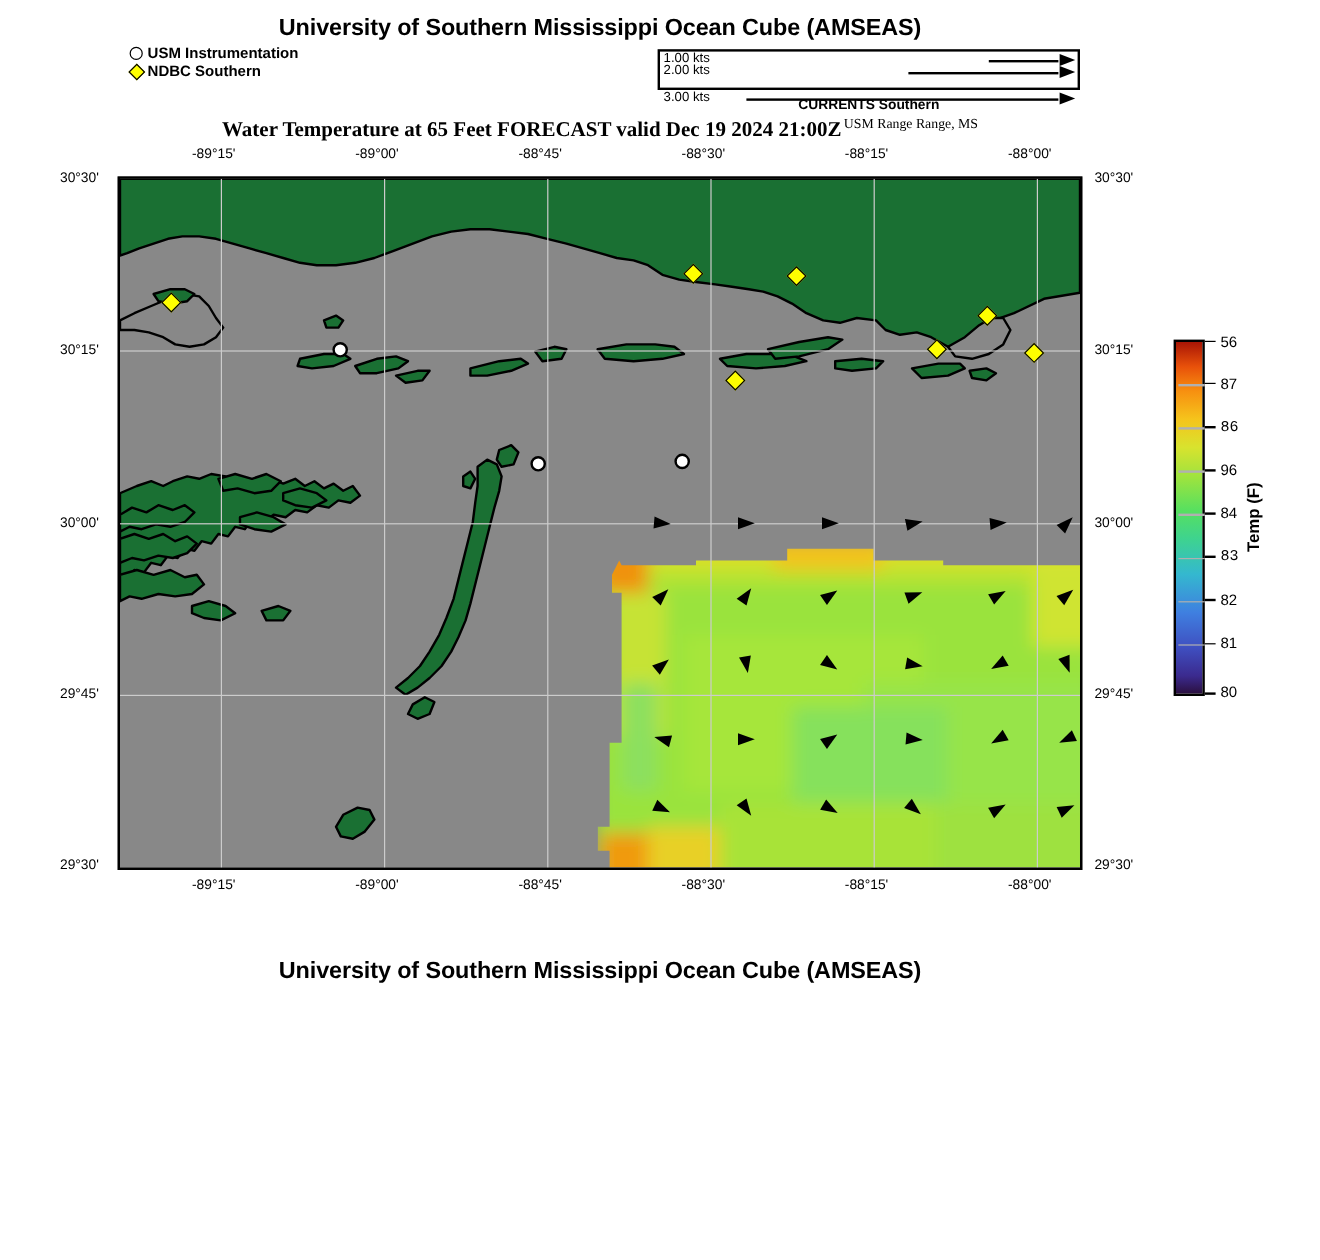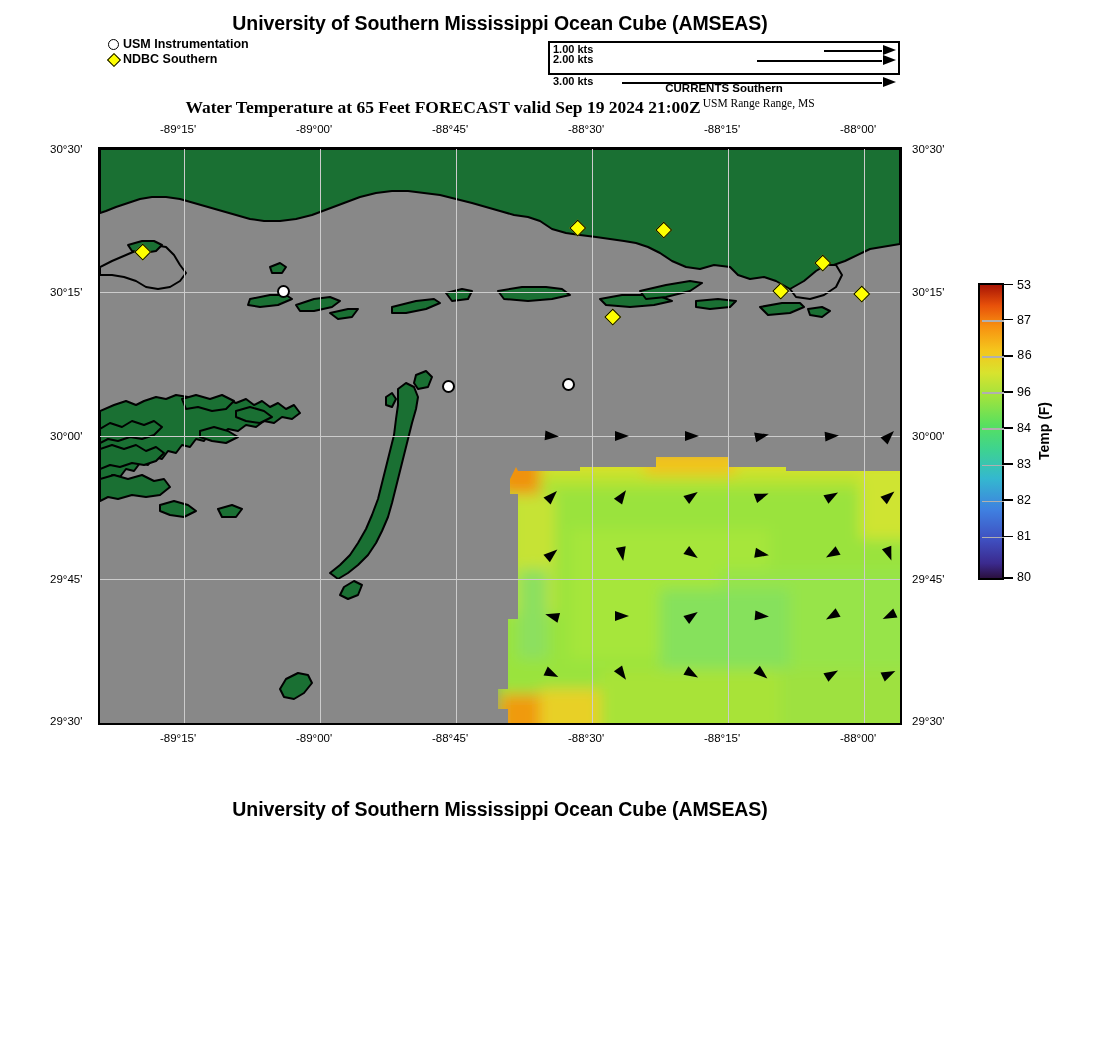--- a/index.html
+++ b/index.html
@@ -79,21 +79,21 @@
 
   
   #vector-key {
     left: 548px; top: 41px; width: 352px; height: 34px;
     border: 2.5px solid #000; background: #fff;
     box-sizing: border-box;
   }
   .vk-row { position: absolute; left: 0; width: 100%; height: 11px; }
   .vk-label {
     position: absolute; left: 3px; top: -1px;
-    font-size: 11px; font-weight: bold; color: #000;
+    font-size: 11px; font-weight: normal; color: #000;
     line-height: 11px;
   }
   .vk-line { position: absolute; height: 1.6px; background: #000; top: 5px; }
   .vk-head {
     position: absolute; top: 0px; right: 2px;
     width: 0; height: 0;
     border-top: 5.5px solid transparent;
     border-bottom: 5.5px solid transparent;
     border-left: 13px solid #000;
   }
@@ -218,21 +218,21 @@
   </div>
   <div class="vk-row" style="top:34px;">
     <span class="vk-label">3.00 kts</span>
     <span class="vk-line" style="right:16px; width:260px;"></span>
     <span class="vk-head"></span>
   </div>
 </div>
 <div class="abs" id="vector-key-caption">CURRENTS Southern</div>
 
 <div class="abs" id="subtitle-row">
-  <span id="subtitle-main">Water Temperature at 65 Feet FORECAST valid Sep 19 2024 21:00Z</span><span id="subtitle-sup">USM Range Range, MS</span>
+  <span id="subtitle-main">Water Temperature at 65 Feet FORECAST valid Dec 19 2024 21:00Z</span><span id="subtitle-sup">USM Range Range, MS</span>
 </div>
 
 <div class="abs" id="map-frame">
   <div id="map-inner">
 
     <svg width="800" height="574" style="position:absolute;left:0;top:0;">
       <defs>
         <filter id="blurF" x="-20%" y="-20%" width="140%" height="140%">
           <feGaussianBlur stdDeviation="7"></feGaussianBlur>
         </filter>
@@ -546,26 +546,26 @@
   <div class="cb-tickline" style="top:0.8px;"></div>
   <div class="cb-tickline" style="top:35.9px;"></div>
   <div class="cb-tickline" style="top:72.0px;"></div>
   <div class="cb-tickline" style="top:108.1px;"></div>
   <div class="cb-tickline" style="top:144.2px;"></div>
   <div class="cb-tickline" style="top:180.3px;"></div>
   <div class="cb-tickline" style="top:216.4px;"></div>
   <div class="cb-tickline" style="top:252.5px;"></div>
   <div class="cb-tickline" style="top:294.0px;"></div>
 
-  <div class="cb-label" style="top:2px;">53</div>
+  <div class="cb-label" style="top:2px;">56</div>
   <div class="cb-label" style="top:37px;">87</div>
   <div class="cb-label" style="top:73px;font-family:Liberation Mono, monospace;">86</div>
   <div class="cb-label" style="top:109px;">96</div>
   <div class="cb-label" style="top:145px;">84</div>
-  <div class="cb-label" style="top:181px;">83</div>
+  <div class="cb-label" style="top:181px;font-family:Liberation Mono, monospace;">83</div>
   <div class="cb-label" style="top:217px;">82</div>
   <div class="cb-label" style="top:253px;">81</div>
   <div class="cb-label" style="top:294px;">80</div>
 
   <div id="cb-title">Temp (F)</div>
 </div>
 
 <div class="abs" id="bottom-title">University of Southern Mississippi Ocean Cube (AMSEAS)</div>
 
 </body></html>

